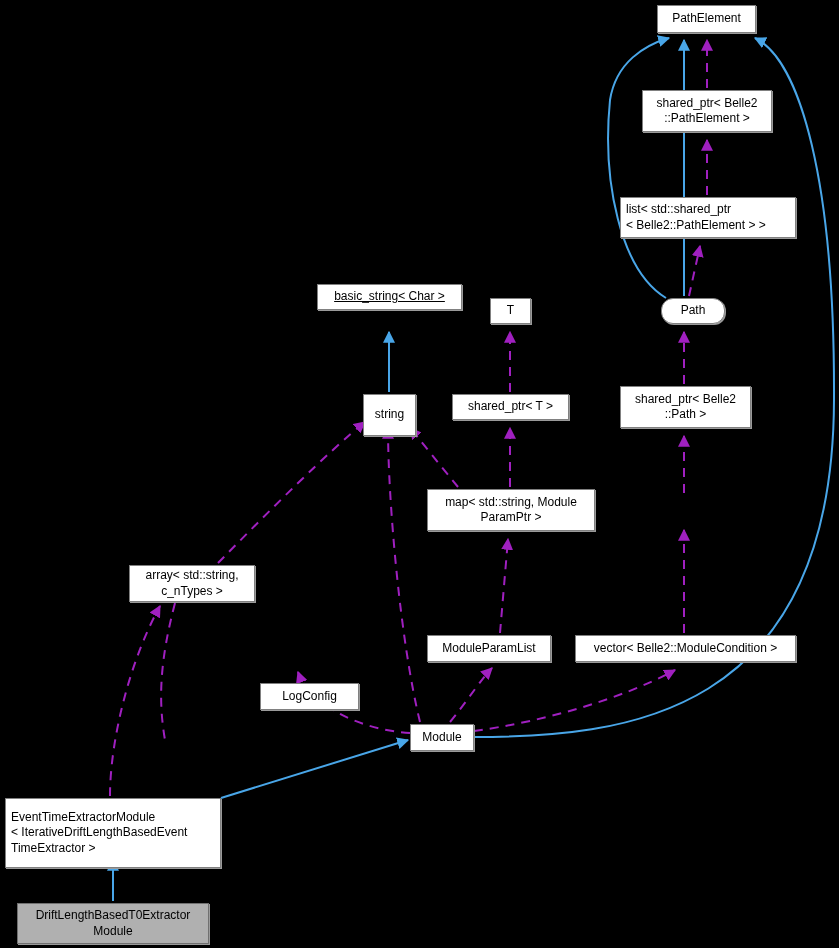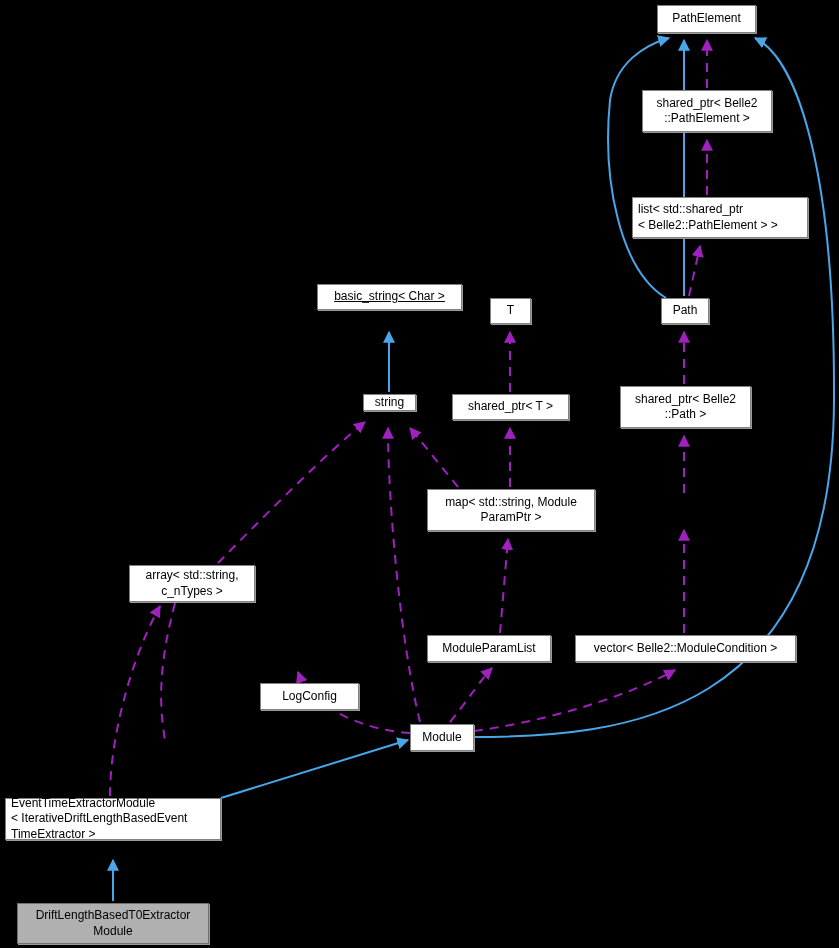--- a/index.html
+++ b/index.html
@@ -94,51 +94,51 @@
       <path d="M 450 722 C 468 700, 482 678, 492 668"></path>
       <path d="M 110 796 C 110 740, 130 660, 160 606"></path>
     </g>
   </svg>
 
   <div class="node" style="left:657px; top:5px; width:99px; height:28px;">PathElement</div>
 
   <div class="node" style="left:642px; top:90px; width:130px; height:42px;">shared_ptr&lt; Belle2
 ::PathElement &gt;</div>
 
-  <div class="node" style="left:620px; top:197px; width:176px; height:41px; text-align:left; justify-content:flex-start;margin-left:12px;">list&lt; std::shared_ptr
+  <div class="node" style="left:620px; top:197px; width:176px; height:41px; text-align:left; justify-content:flex-start;">list&lt; std::shared_ptr
 &lt; Belle2::PathElement &gt; &gt;</div>
 
-  <div class="node" style="left:661px; top:298px; width:48px; height:26px;">Path</div>
+  <div class="node" style="left:661px; top:298px; width:64px; height:26px;border-radius:12px;">Path</div>
 
   <div class="node" style="left:620px; top:386px; width:131px; height:42px;">shared_ptr&lt; Belle2
 ::Path &gt;</div>
 
 
   <div class="node" style="left:575px; top:635px; width:221px; height:27px;">vector&lt; Belle2::ModuleCondition &gt;</div>
 
   <div class="node" style="left:317px; top:284px; width:145px; height:26px;text-decoration:underline;">basic_string&lt; Char &gt;</div>
 
   <div class="node" style="left:490px; top:298px; width:41px; height:26px;">T</div>
 
-  <div class="node" style="left:363px; top:394px; width:53px; height:17px;">string</div>
+  <div class="node" style="left:363px; top:394px; width:53px; height:42px;">string</div>
 
   <div class="node" style="left:452px; top:394px; width:117px; height:26px;text-align:right;">shared_ptr&lt; T &gt;</div>
 
   <div class="node" style="left:427px; top:489px; width:168px; height:42px;">map&lt; std::string, Module
 ParamPtr &gt;</div>
 
   <div class="node" style="left:129px; top:565px; width:126px; height:37px;">array&lt; std::string,
 c_nTypes &gt;</div>
 
   <div class="node" style="left:260px; top:635px; width:99px; height:27px;margin-top:48px;">LogConfig</div>
 
   <div class="node" style="left:427px; top:635px; width:124px; height:27px;">ModuleParamList</div>
 
   <div class="node" style="left:410px; top:724px; width:64px; height:27px;">Module</div>
 
-  <div class="node" style="left:5px; top:798px; width:216px; height:42px; text-align:left; justify-content:flex-start;">EventTimeExtractorModule
+  <div class="node" style="left:5px; top:798px; width:216px; height:70px; text-align:left; justify-content:flex-start;">EventTimeExtractorModule
 &lt; IterativeDriftLengthBasedEvent
 TimeExtractor &gt;</div>
 
   <div class="node current" style="left:17px; top:903px; width:192px; height:41px;">DriftLengthBasedT0Extractor
 Module</div>
 
 </div>
 
 </body></html>

